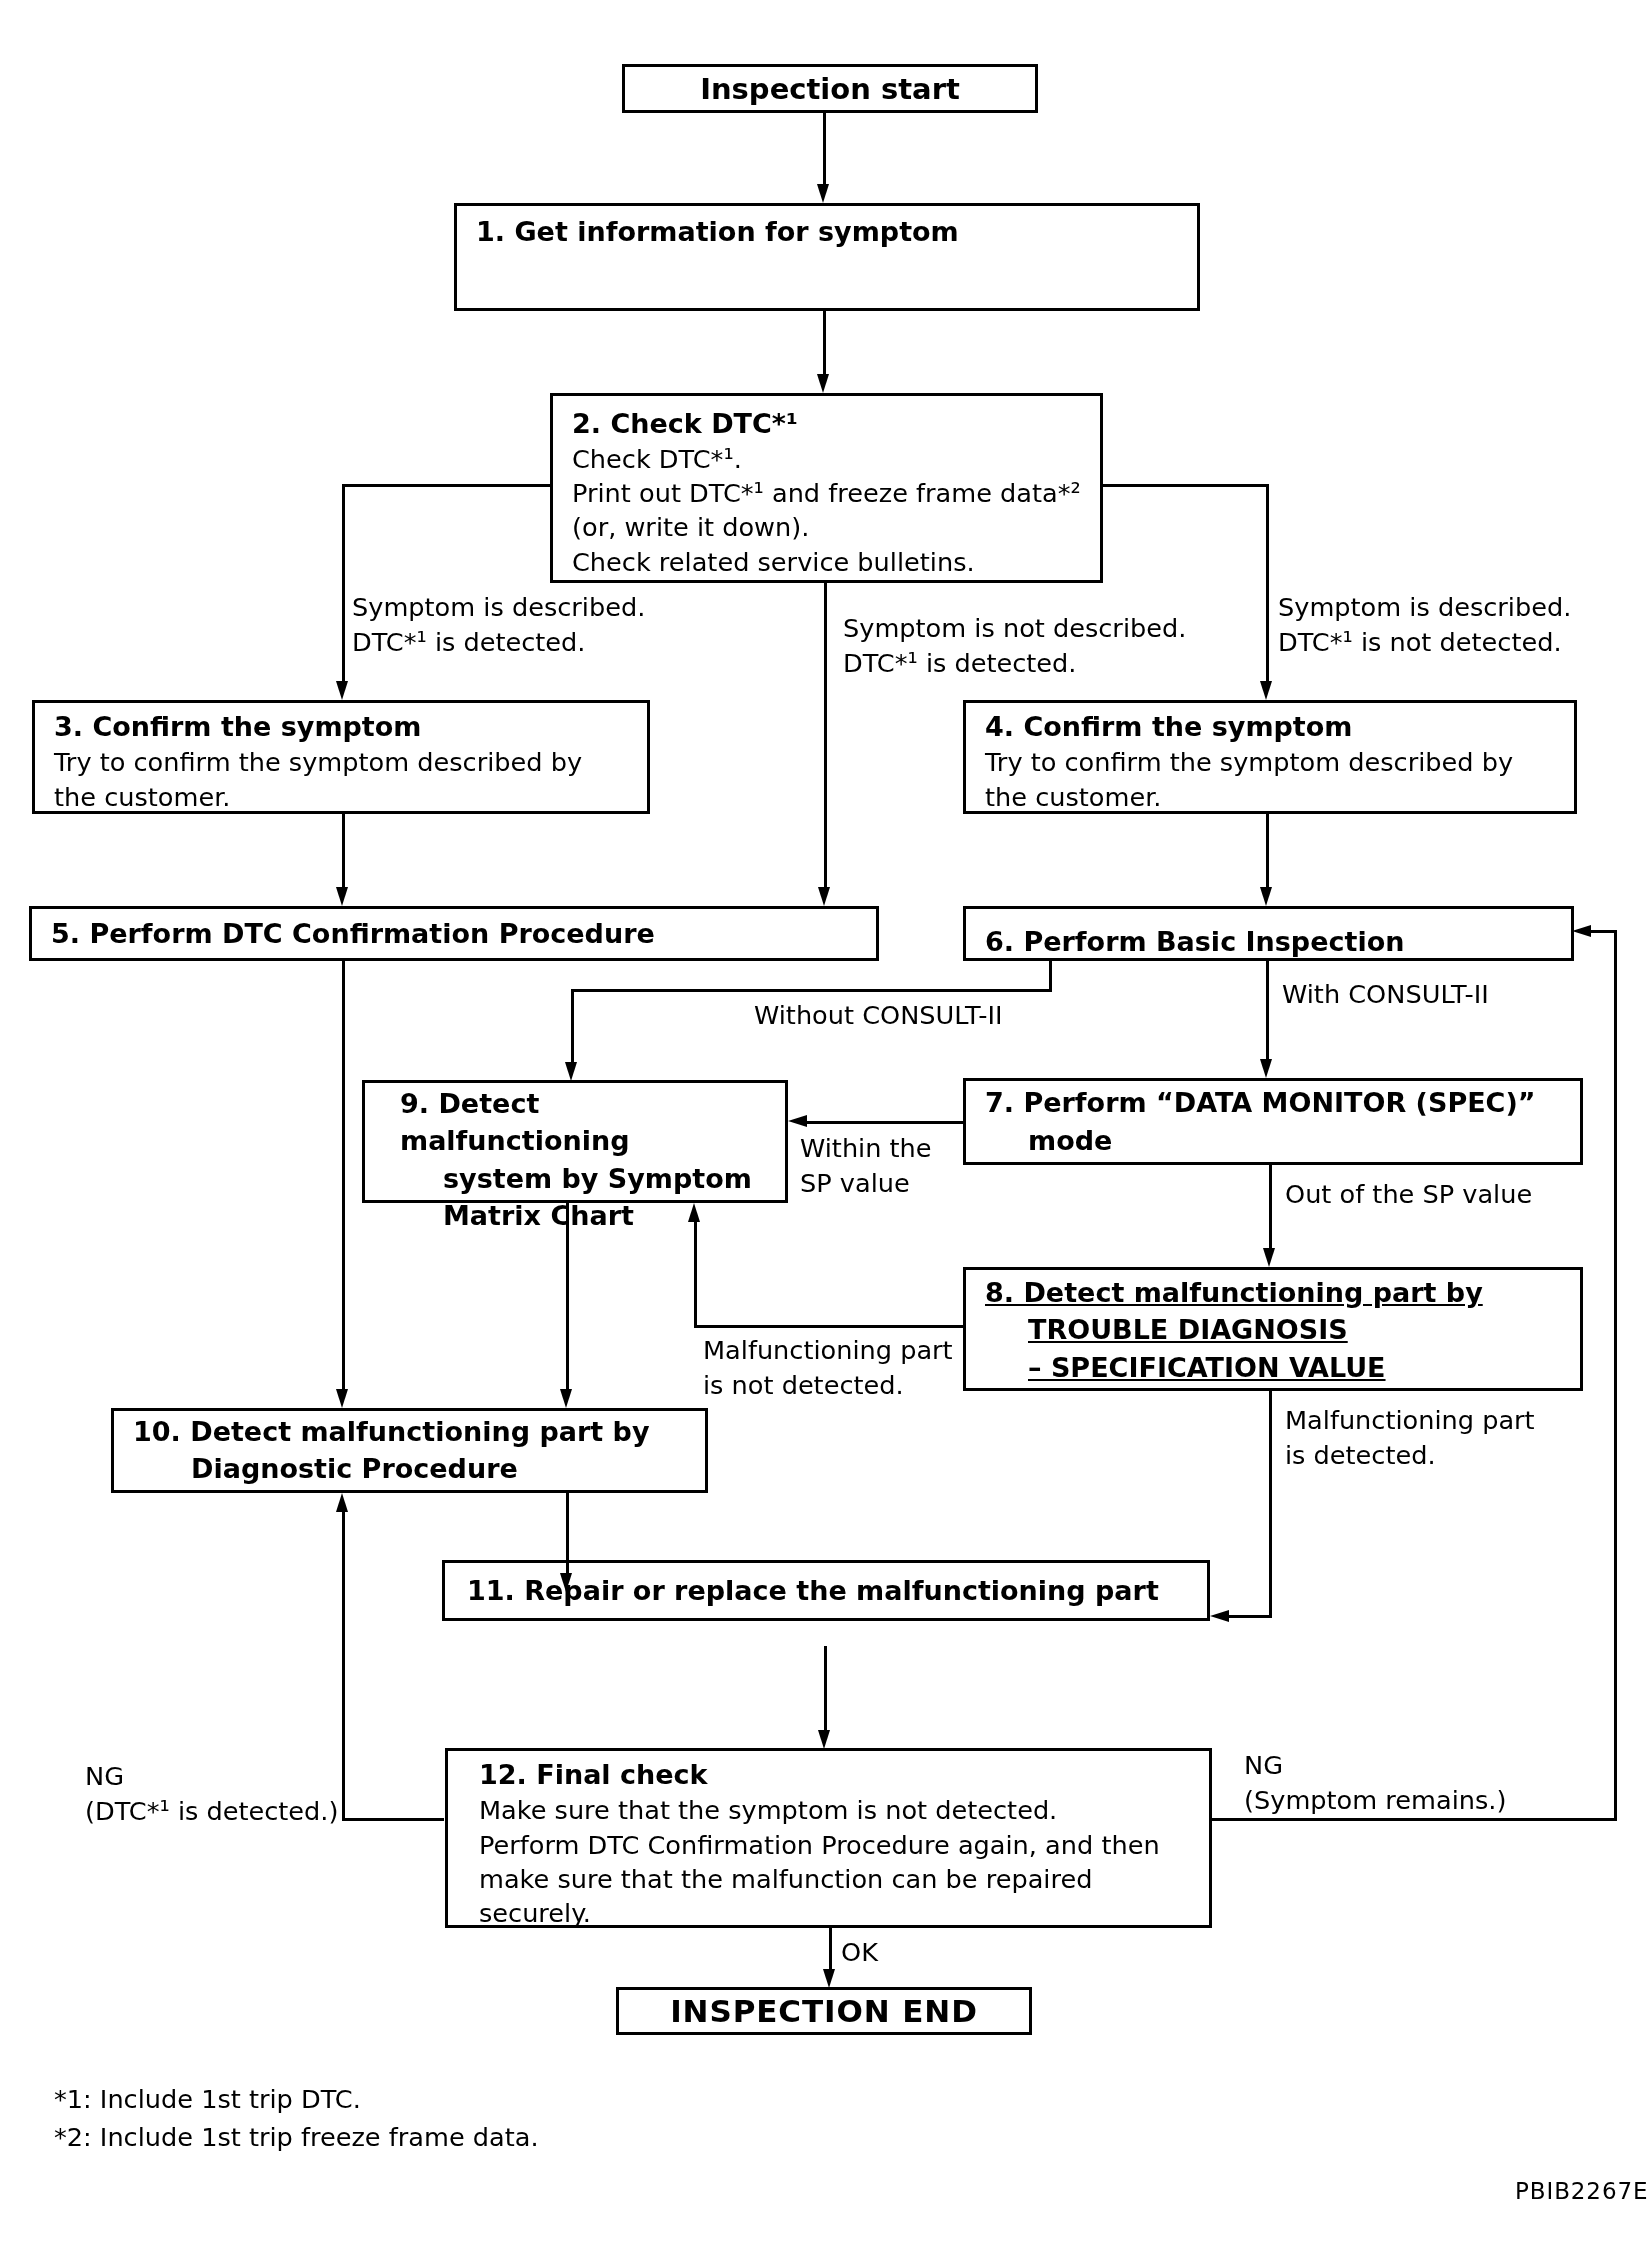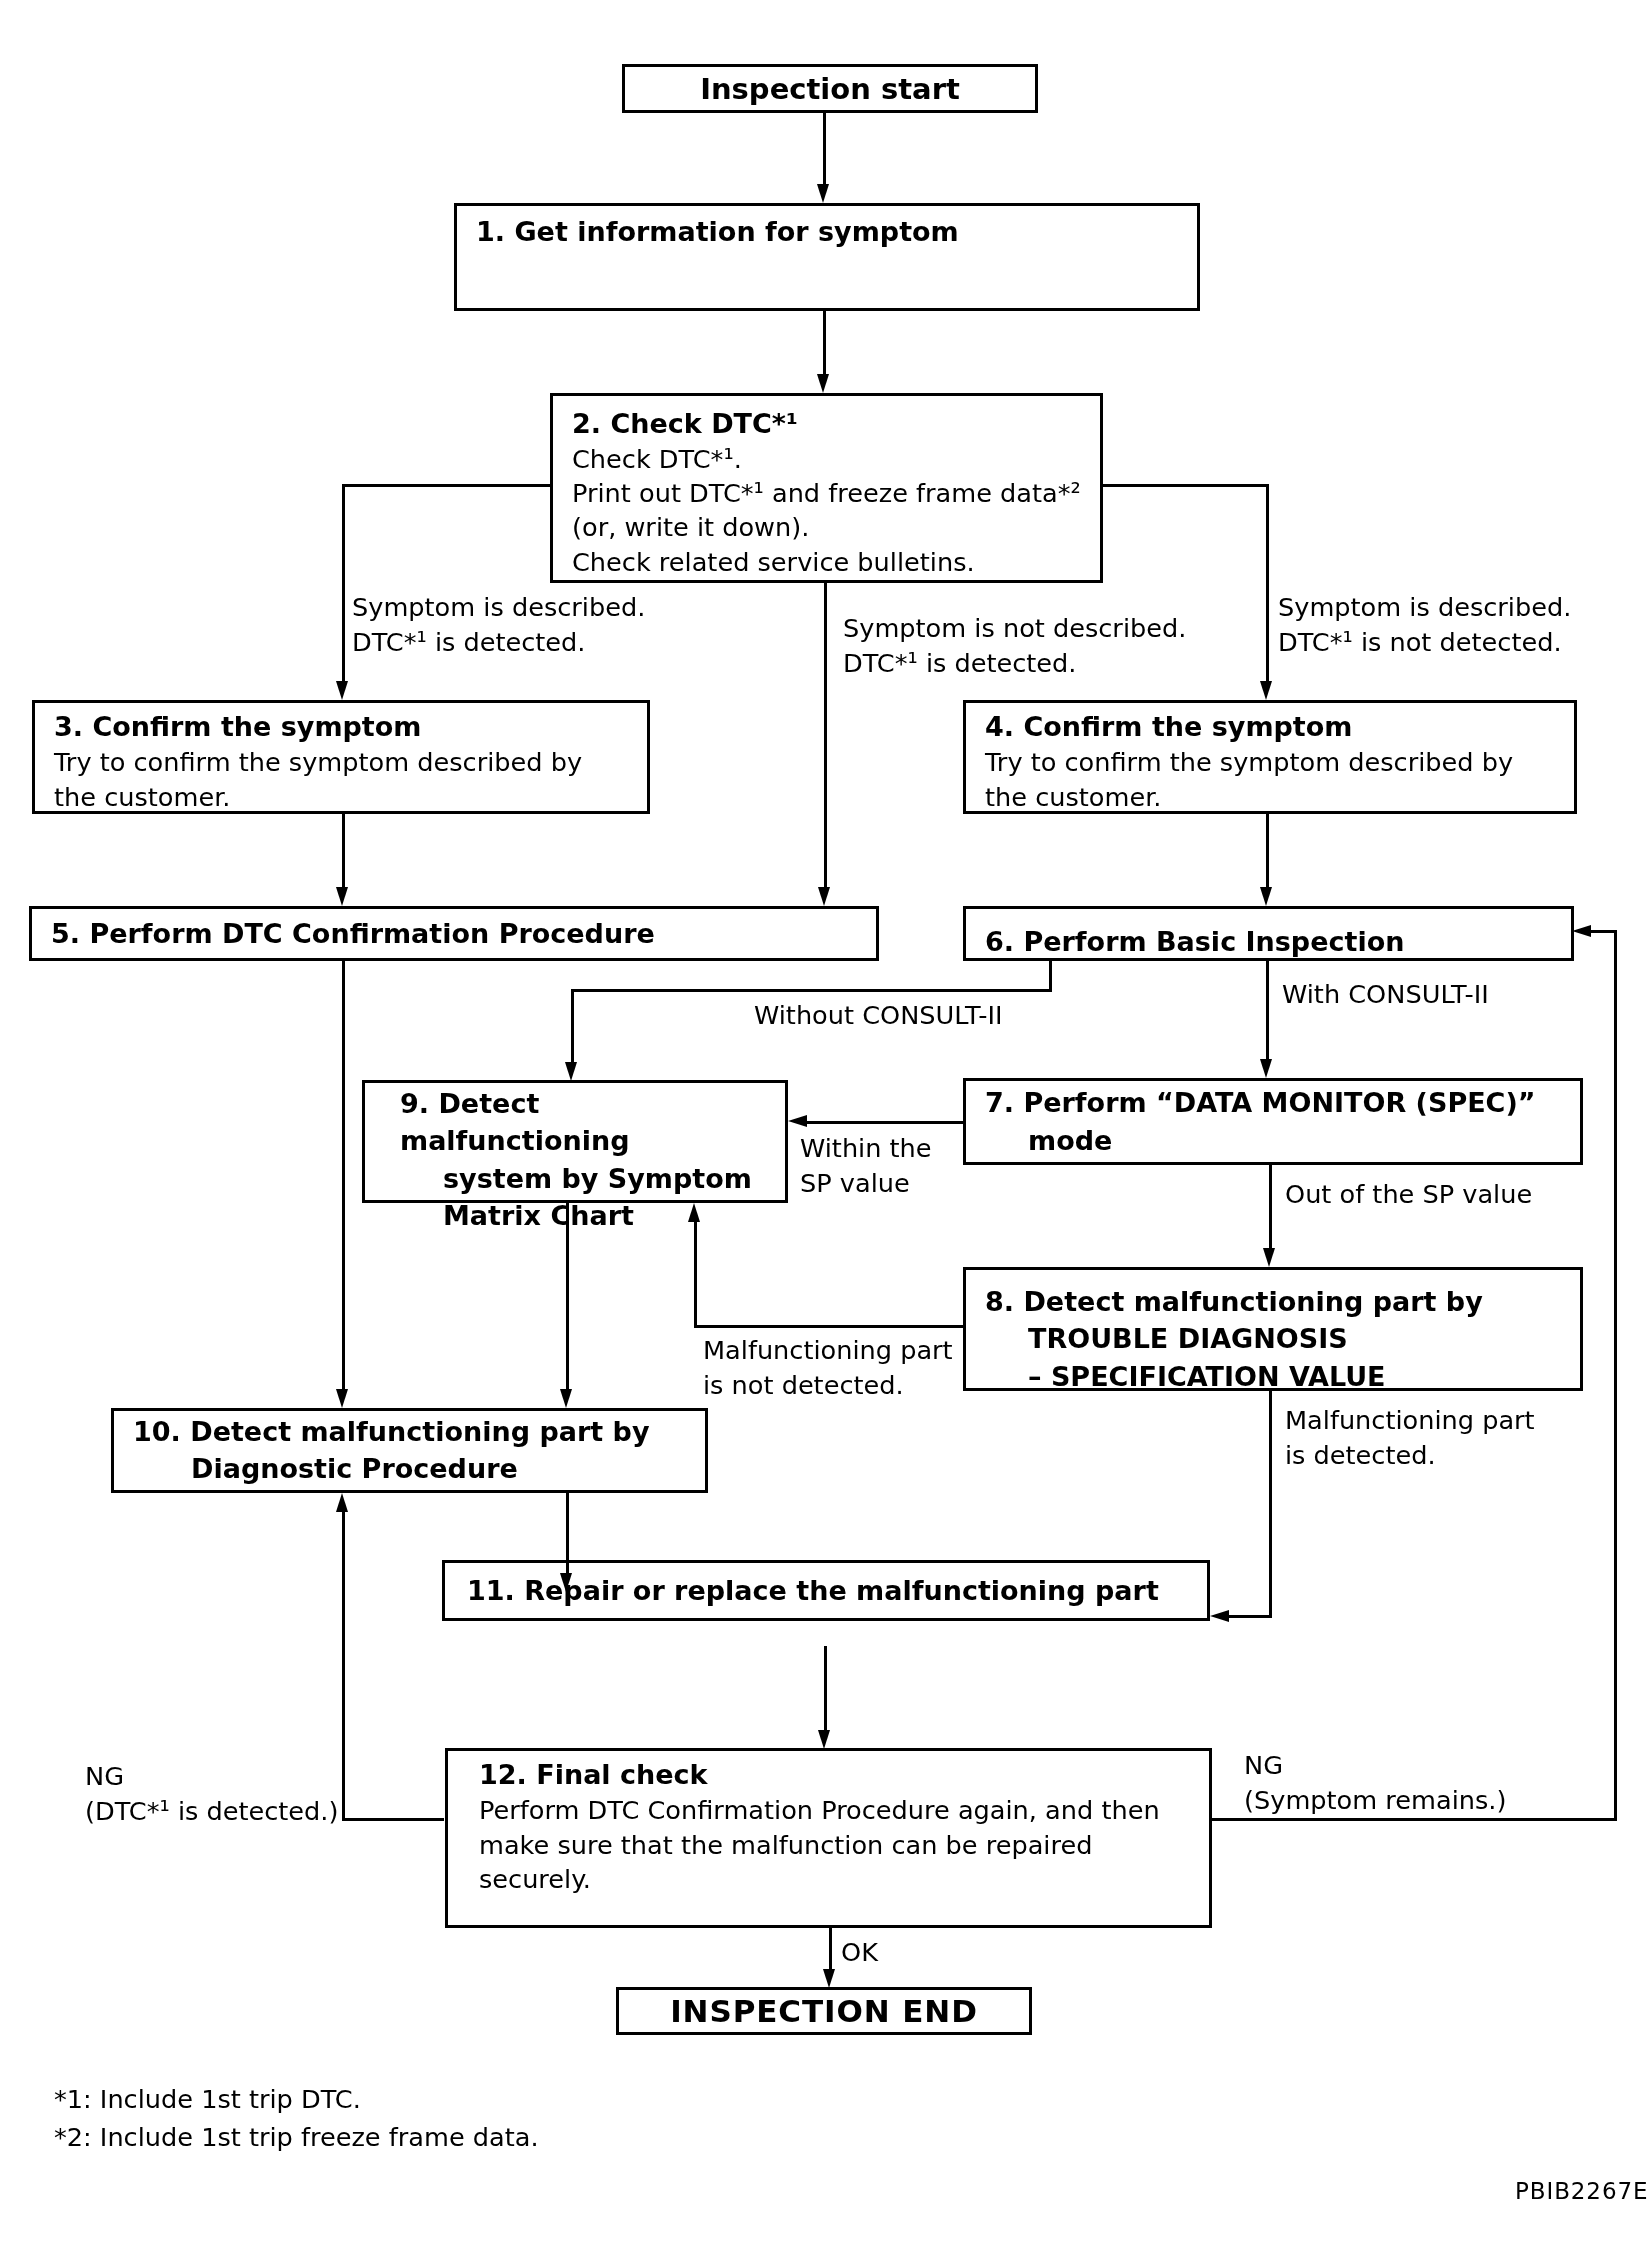--- a/index.html
+++ b/index.html
@@ -86,41 +86,42 @@
 
   <div class="box" style="left:362px;top:1080px;width:426px;height:123px;">
     <div class="pad" style="padding-top:2px;margin-left:16px;">
       <div class="tline">9. Detect malfunctioning</div>
       <div class="tline cont">system by Symptom</div>
       <div class="tline cont">Matrix Chart</div>
     </div>
   </div>
 
   <div class="box" style="left:963px;top:1267px;width:620px;height:124px;">
-    <div class="pad" style="padding-top:13px;">
+    <div class="pad" style="padding-top:4px;text-decoration:underline;">
       <div class="tline">8. Detect malfunctioning part by</div>
       <div class="tline cont">TROUBLE DIAGNOSIS</div>
       <div class="tline cont">– SPECIFICATION VALUE</div>
     </div>
   </div>
 
   <div class="box" style="left:111px;top:1408px;width:597px;height:85px;">
     <div class="pad" style="padding-top:1.7px;">
       <div class="tline">10. Detect malfunctioning part by</div>
       <div class="tline cont10">Diagnostic Procedure</div>
     </div>
   </div>
 
   <div class="box" style="left:442px;top:1512px;width:768px;height:61px;margin-top:48px;">
     <div class="vcenter title" style="padding-left:22px;">11. Repair or replace the malfunctioning part</div>
   </div>
 
   <div class="box" style="left:445px;top:1748px;width:767px;height:180px;">
     <div class="pad" style="padding-top:5.1px;margin-left:12px;">
       <div class="title">12. Final check</div>
+      <div class="bline">Make sure that the symptom is not detected.</div>
       <div class="bline">Perform DTC Confirmation Procedure again, and then</div>
       <div class="bline">make sure that the malfunction can be repaired securely.</div>
     </div>
   </div>
 
   <div class="box" style="left:616px;top:1987px;width:416px;height:48px;">
     <div class="center endlbl">INSPECTION END</div>
   </div>
 
   <div class="vl" style="left:823px;top:113px;height:73px;"></div>

